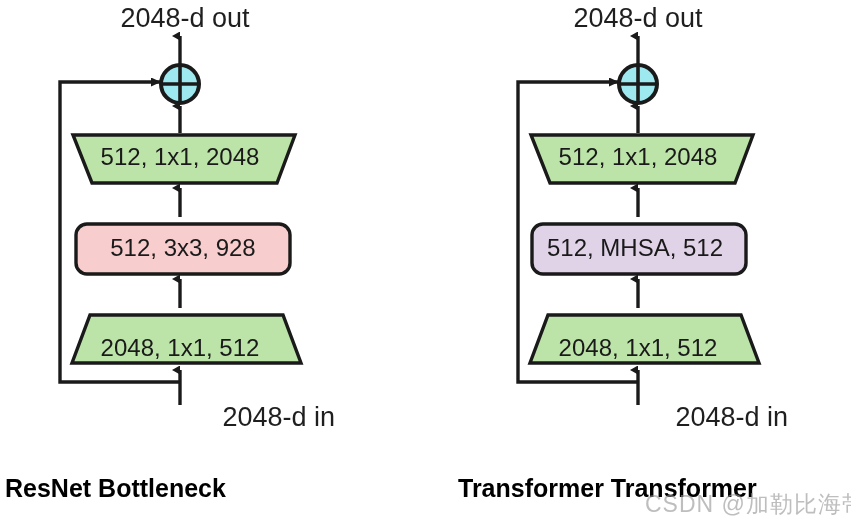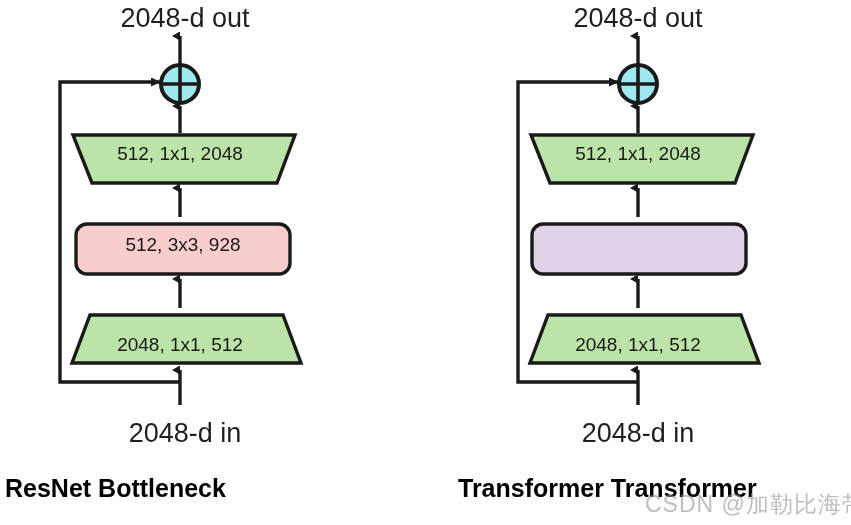--- a/index.html
+++ b/index.html
@@ -34,39 +34,39 @@
     position: absolute;
     width: 300px;
     text-align: center;
     font-size: 27px;
     font-weight: 400;
     color: #1f1f1f;
     letter-spacing: 0px;
     white-space: nowrap;
   }
   .out-label { left: 35px; top: 3px; }
-  .in-label  { left: 35px; top: 418px; }
+  .in-label  { left: 35px; top: 402px; text-align: right; }
 
   .panel-title {
     position: absolute;
     width: 380px;
     text-align: left;
     font-size: 25px;
     font-weight: bold;
     color: #000000;
     top: 474px;
     left: 5px;
     white-space: nowrap;
   }
 
   .block-text {
     position: absolute;
     width: 260px;
     text-align: center;
-    font-size: 19px;
+    font-size: 24px;
     color: #1a1a1a;
     white-space: nowrap;
     pointer-events: none;
   }
   .t-top    { top: 143px; }
   .t-mid    { top: 234px; }
   .t-bottom { top: 334px; }
 
   .watermark {
     position: absolute;
@@ -151,20 +151,21 @@
 
   <div class="io-label in-label">2048-d in</div>
 
   <div class="panel-title">ResNet Bottleneck</div>
 </div>
 
 <div class="panel" id="panel-right">
   <div class="io-label out-label" style="left:62px;">2048-d out</div>
 
   <div class="block-text t-top" style="left:82px;">512, 1x1, 2048</div>
+  <div class="block-text t-mid" style="left:79px;">512, MHSA, 512</div>
   <div class="block-text t-bottom" style="left:82px;">2048, 1x1, 512</div>
 
   <div class="io-label in-label" style="left:62px;">2048-d in</div>
 
   <div class="panel-title" style="left:32px;">Transformer Transformer</div>
 </div>
 
 <div class="watermark">CSDN @加勒比海带66</div>
 
 </body></html>

